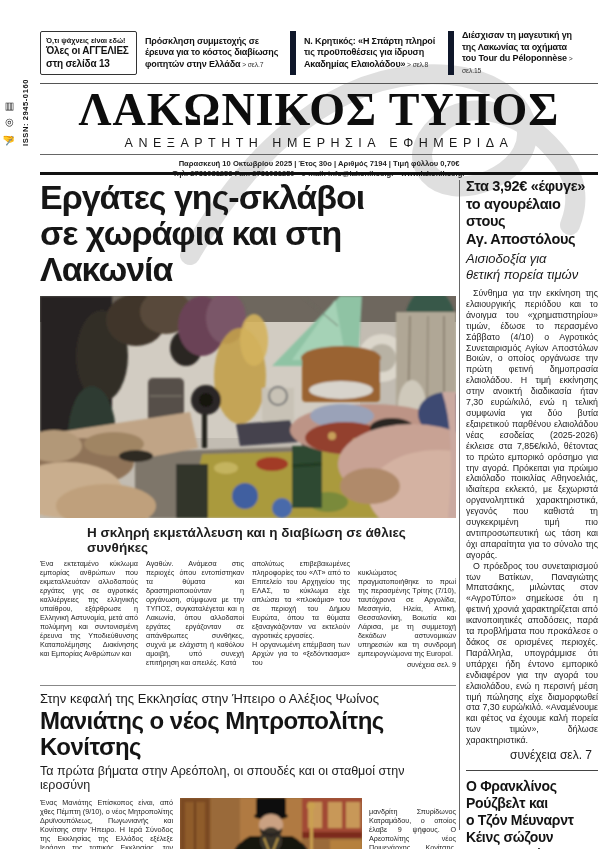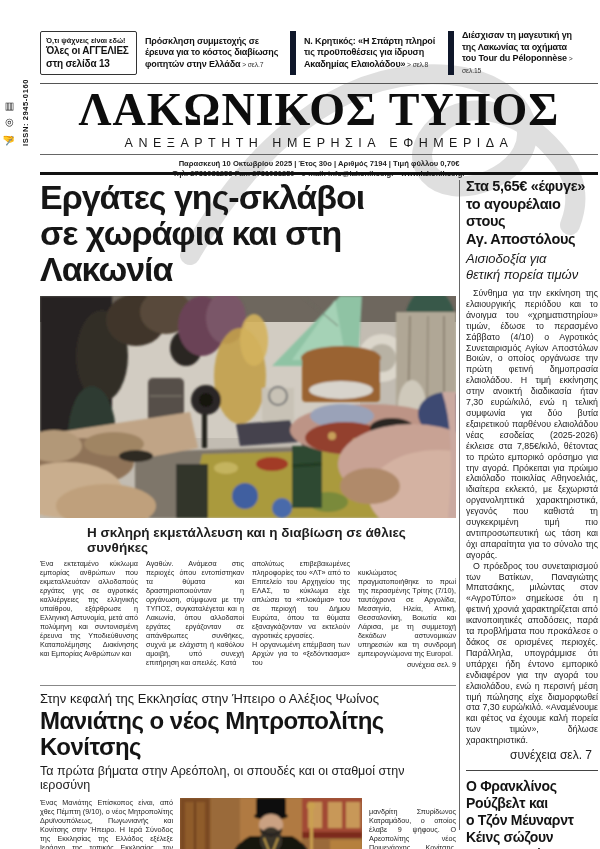--- a/index.html
+++ b/index.html
@@ -285,21 +285,21 @@
 
       </div>
       <div class="scol scol-right">
         <span>μανδρίτη Σπυρίδωνος Κατραμάδου, ο οποίος έλαβε 9 ψήφους. Ο Αρεοπολίτης νέος Ποιμενάρχης Κονίτσης, ετών 62, διαδέχεται τον Μητροπολίτη Ανδρέα, ο οποίος εκοιμήθη τον περασμένο Απρίλιο σε ηλικία 86 ετών. Η ανάρρηση του κ. Αλεξίου στον Μητροπολιτικό θρόνο περιποιεί μεγάλη τιμή για τη Μάνη και όλη τη Λακωνία.</span>
         
       </div>
     </div>
   </main>
 
   <aside class="sidebar">
-    <h3 class="sb-headline" style="margin:0">Στα 5,65€ «έφυγε»
+    <h3 class="sb-headline" style="margin:0">Στα 3,92€ «έφυγε»
 το αγουρέλαιο στους
 Αγ. Αποστόλους</h3>
     <div class="sb-subheadline">Αισιοδοξία για
 θετική πορεία τιμών</div>
     <div class="sb-body">
       <p>Σύνθημα για την εκκίνηση της ελαιουργικής περιόδου και το άνοιγμα του «χρηματιστηρίου» τιμών, έδωσε το περασμένο Σάββατο (4/10) ο Αγροτικός Συνεταιρισμός Αγίων Αποστόλων Βοιών, ο οποίος οργάνωσε την πρώτη φετινή δημοπρασία ελαιολάδου. Η τιμή εκκίνησης στην ανοικτή διαδικασία ήταν 7,30 ευρώ/κιλό, ενώ η τελική συμφωνία για δύο βυτία εξαιρετικού παρθένου ελαιολάδου νέας εσοδείας (2025-2026) έκλεισε στα 7,85€/κιλό, θέτοντας το πρώτο εμπορικό ορόσημο για την αγορά. Πρόκειται για πρώιμο ελαιόλαδο ποικιλίας Αθηνοελιάς, ιδιαίτερα εκλεκτό, με ξεχωριστά οργανοληπτικά χαρακτηριστικά, γεγονός που καθιστά τη συγκεκριμένη τιμή πιο αντιπροσωπευτική ως τάση και όχι απαραίτητα για το σύνολο της αγοράς.</p>
       <p>Ο πρόεδρος του συνεταιρισμού των Βατίκων, Παναγιώτης Μπατσάκης, μιλώντας στον «ΑγροΤύπο» σημείωσε ότι η φετινή χρονιά χαρακτηρίζεται από ικανοποιητικές αποδόσεις, παρά τα προβλήματα που προκάλεσε ο δάκος σε ορισμένες περιοχές. Παράλληλα, υπογράμμισε ότι υπάρχει ήδη έντονο εμπορικό ενδιαφέρον για την αγορά του ελαιολάδου, ενώ η περσινή μέση τιμή πώλησης είχε διαμορφωθεί στα 7,30 ευρώ/κιλό. «Αναμένουμε και φέτος να έχουμε καλή πορεία των τιμών», δήλωσε χαρακτηριστικά.</p>
     </div>
     <div class="sb-continuation">συνέχεια σελ. 7</div>
 

